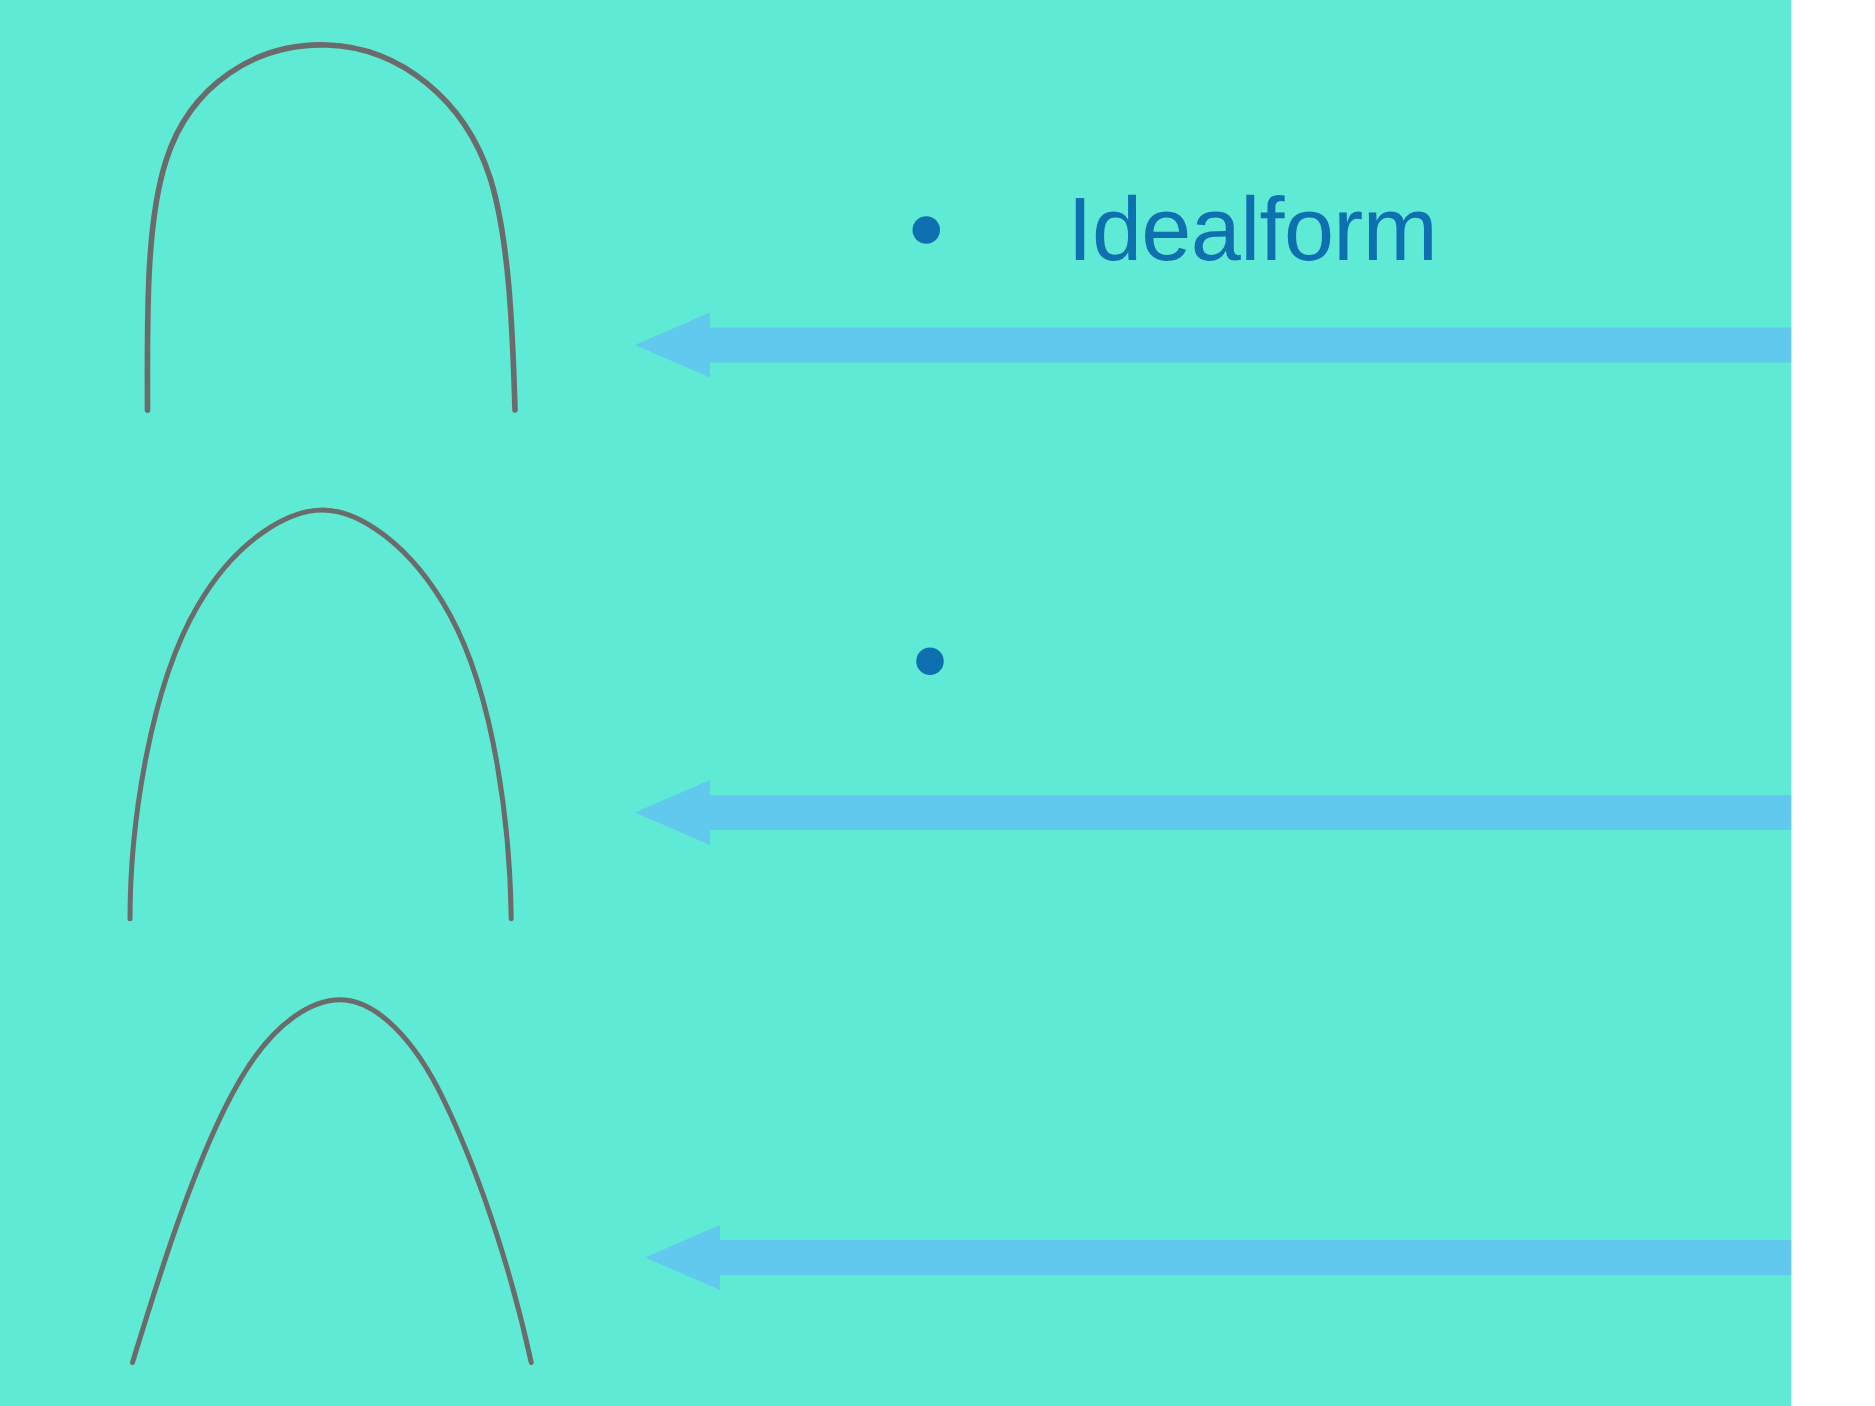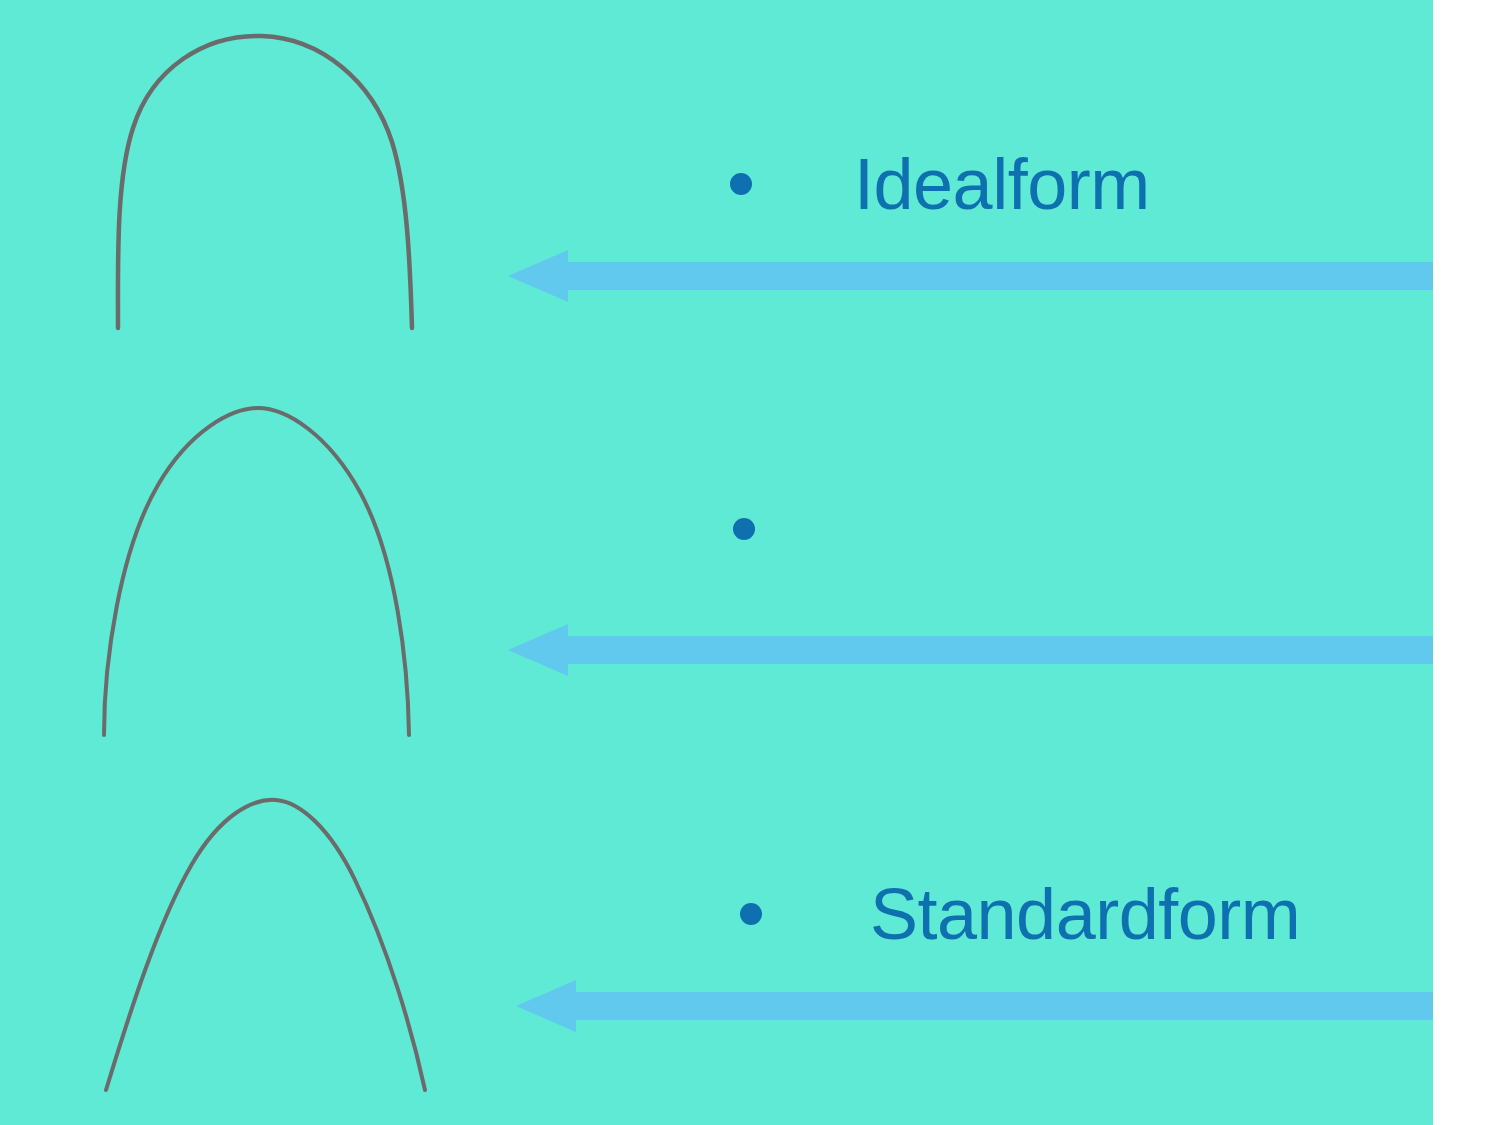--- a/index.html
+++ b/index.html
@@ -138,19 +138,14 @@
     <span class="bullet-dot"></span>
     <span class="bullet-gap-0"></span>
     <span class="bullet-label">Idealform</span>
   </div>
 
   <div class="bullet-row" id="bullet-1">
     <span class="bullet-dot"></span>
     <span class="bullet-gap-1"></span>
   </div>
 
-  <div class="bullet-row" id="bullet-2">
-    <span class="bullet-dot"></span>
-    <span class="bullet-gap-2"></span>
-    <span class="bullet-label">Standardform</span>
-  </div>
 
 </div>
 
 </body></html>

